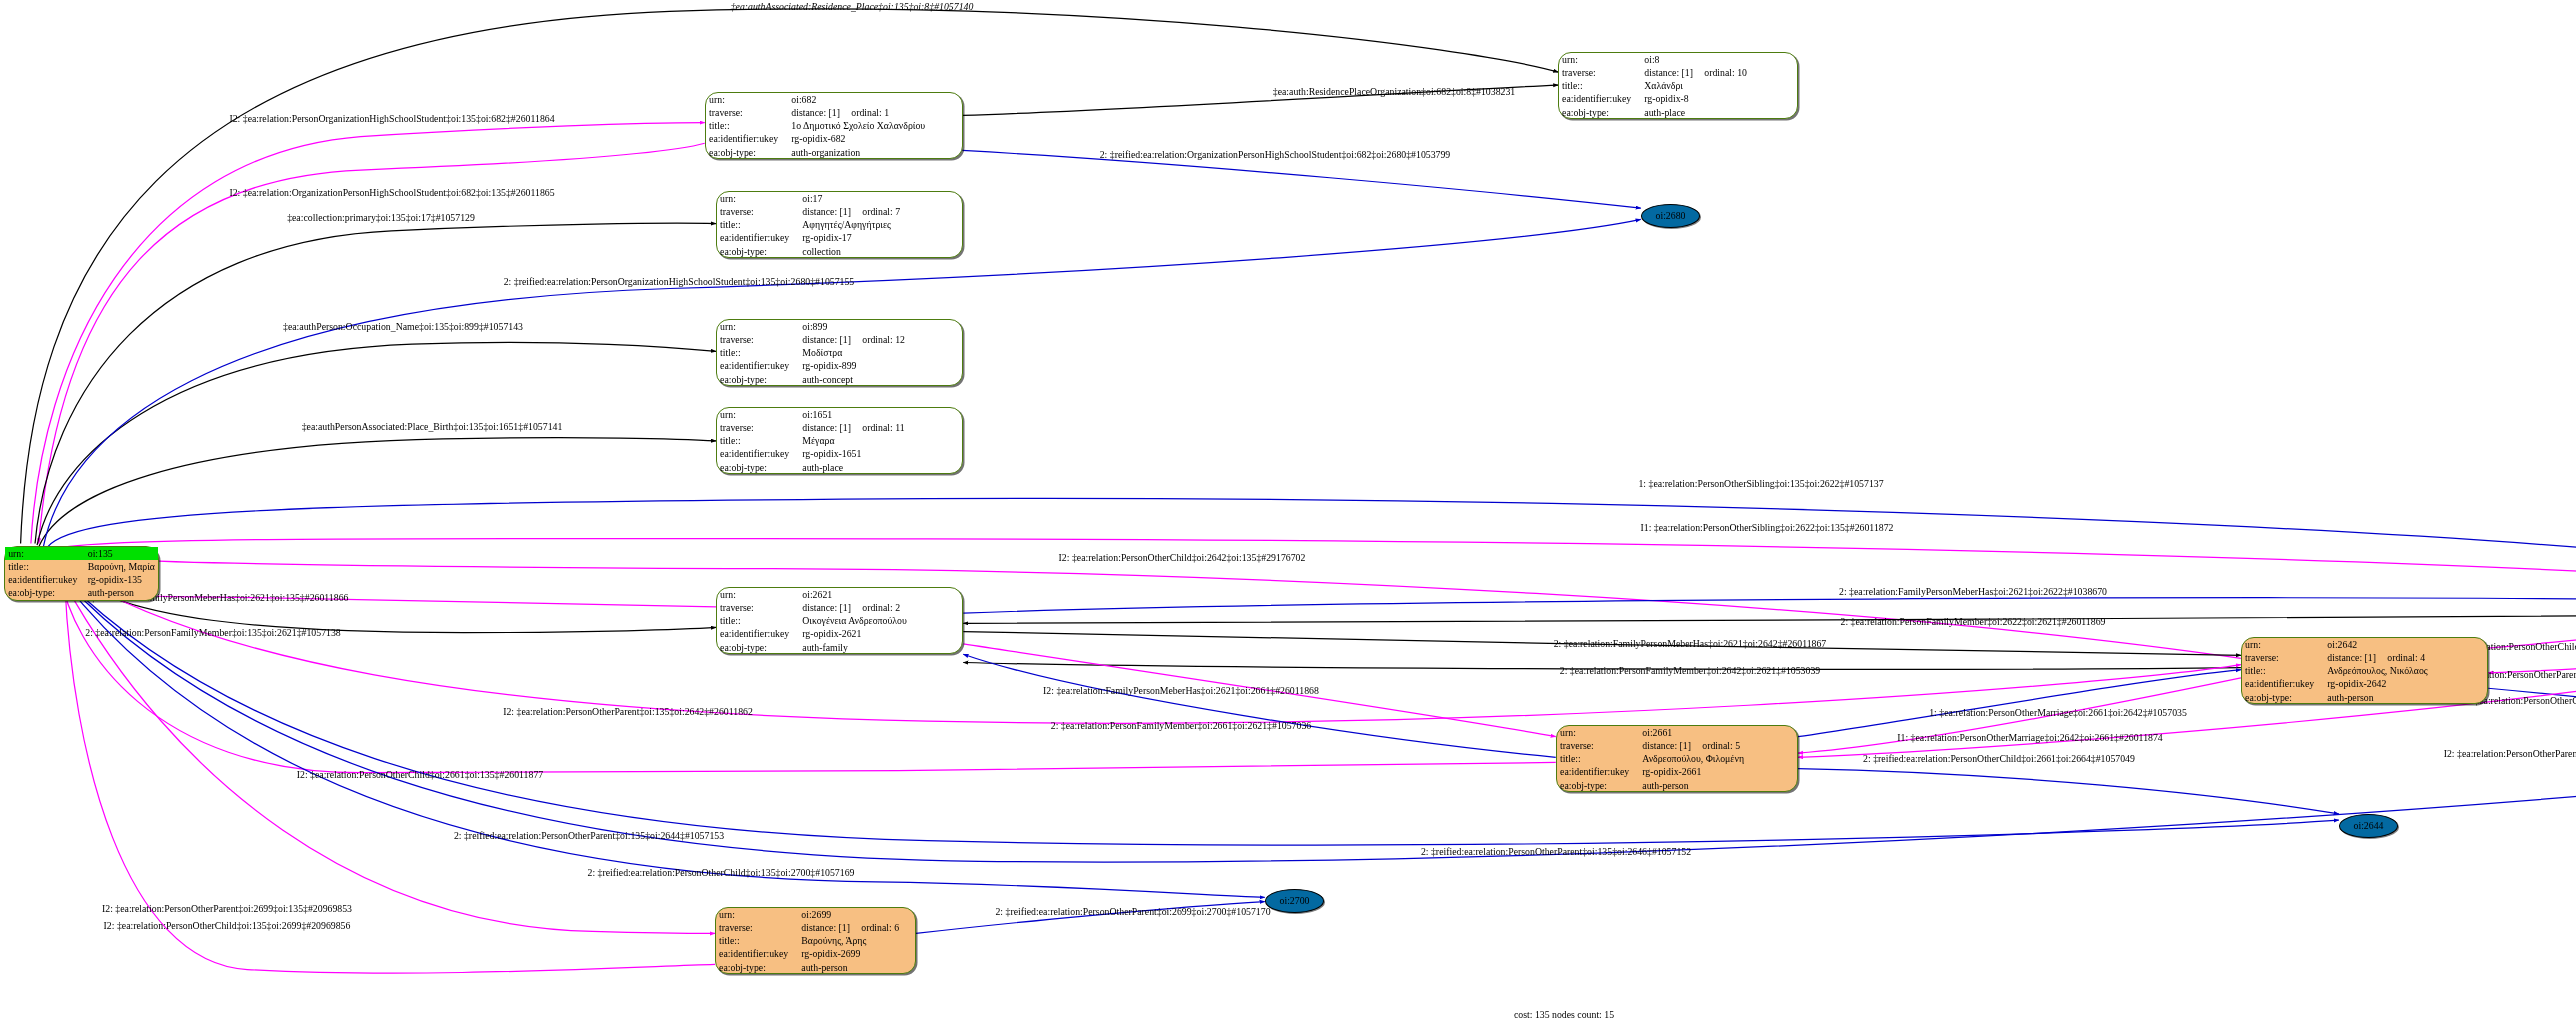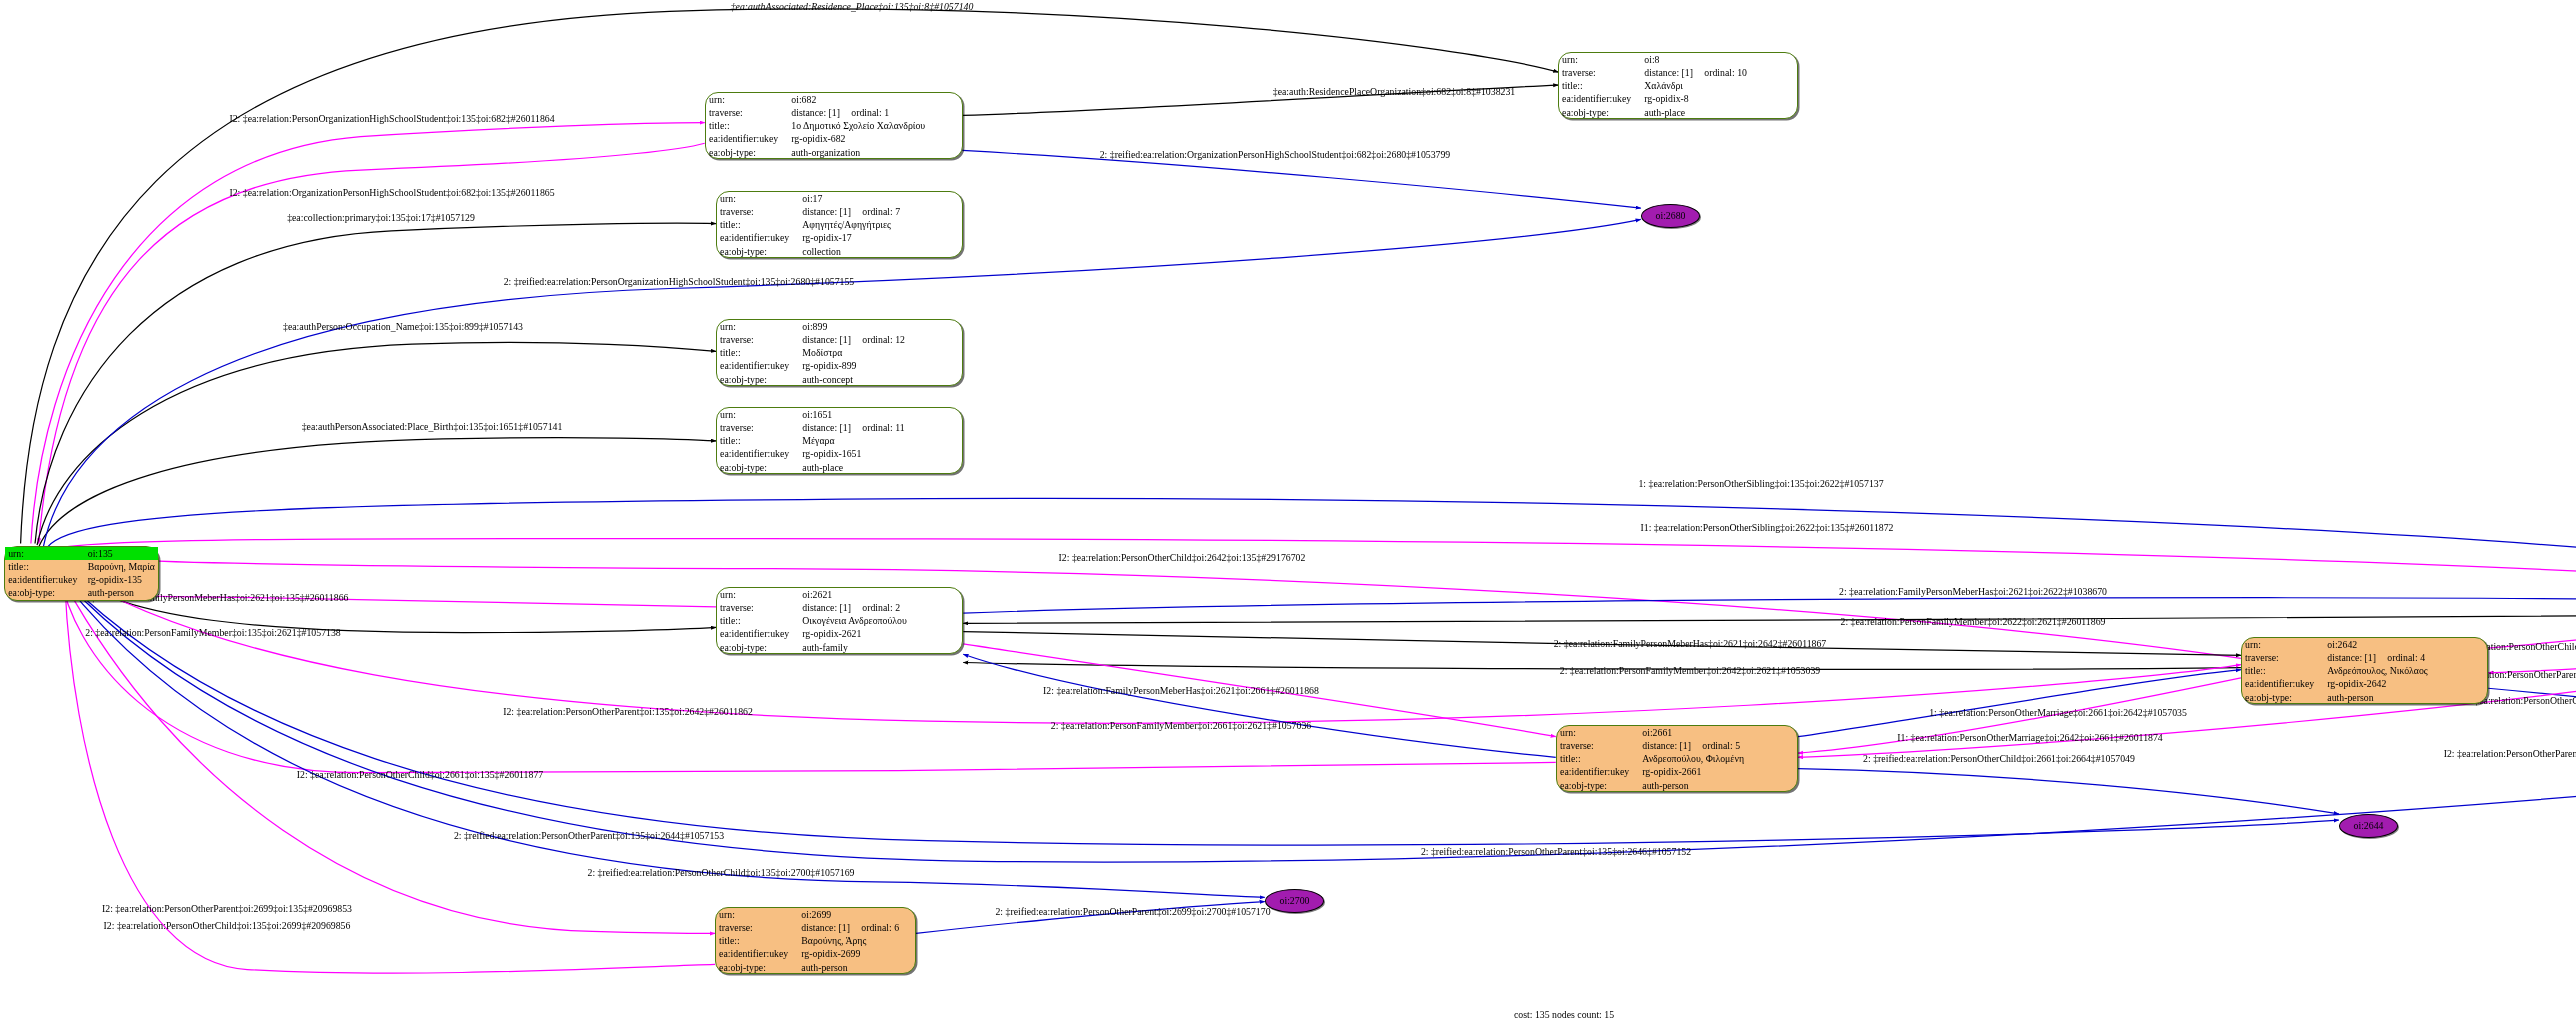--- a/index.html
+++ b/index.html
@@ -14,21 +14,21 @@
   .node.person{background:#f7bf82;}
   .node table{border-collapse:collapse;width:100%;height:100%;}
   .node td{font-size:9.8px;line-height:1.05;padding:1.5px 3.1px;white-space:nowrap;
            vertical-align:middle;color:#000;}
   .node td.k{width:76px;}
   .node td.v{width:auto;}
   .hl{background:#00e000;}
   .trav .d{display:inline-block;min-width:60px;}
 
   .ell{position:absolute;border:1px solid #000;border-radius:50%;
-       background:#a21caf;display:flex;align-items:center;justify-content:center;
+       background:#0369a1;display:flex;align-items:center;justify-content:center;
        font-size:9.8px;color:#000;box-shadow:1px 1px 0 rgba(0,0,0,.5);}
 
   .elabel{position:absolute;font-size:9.8px;color:#000;white-space:nowrap;
           transform:translate(-50%,-50%);}
 
   .caption{position:absolute;font-size:9.8px;color:#000;
            transform:translateX(-50%);white-space:nowrap;}
 </style>
 </head>
 <body>

